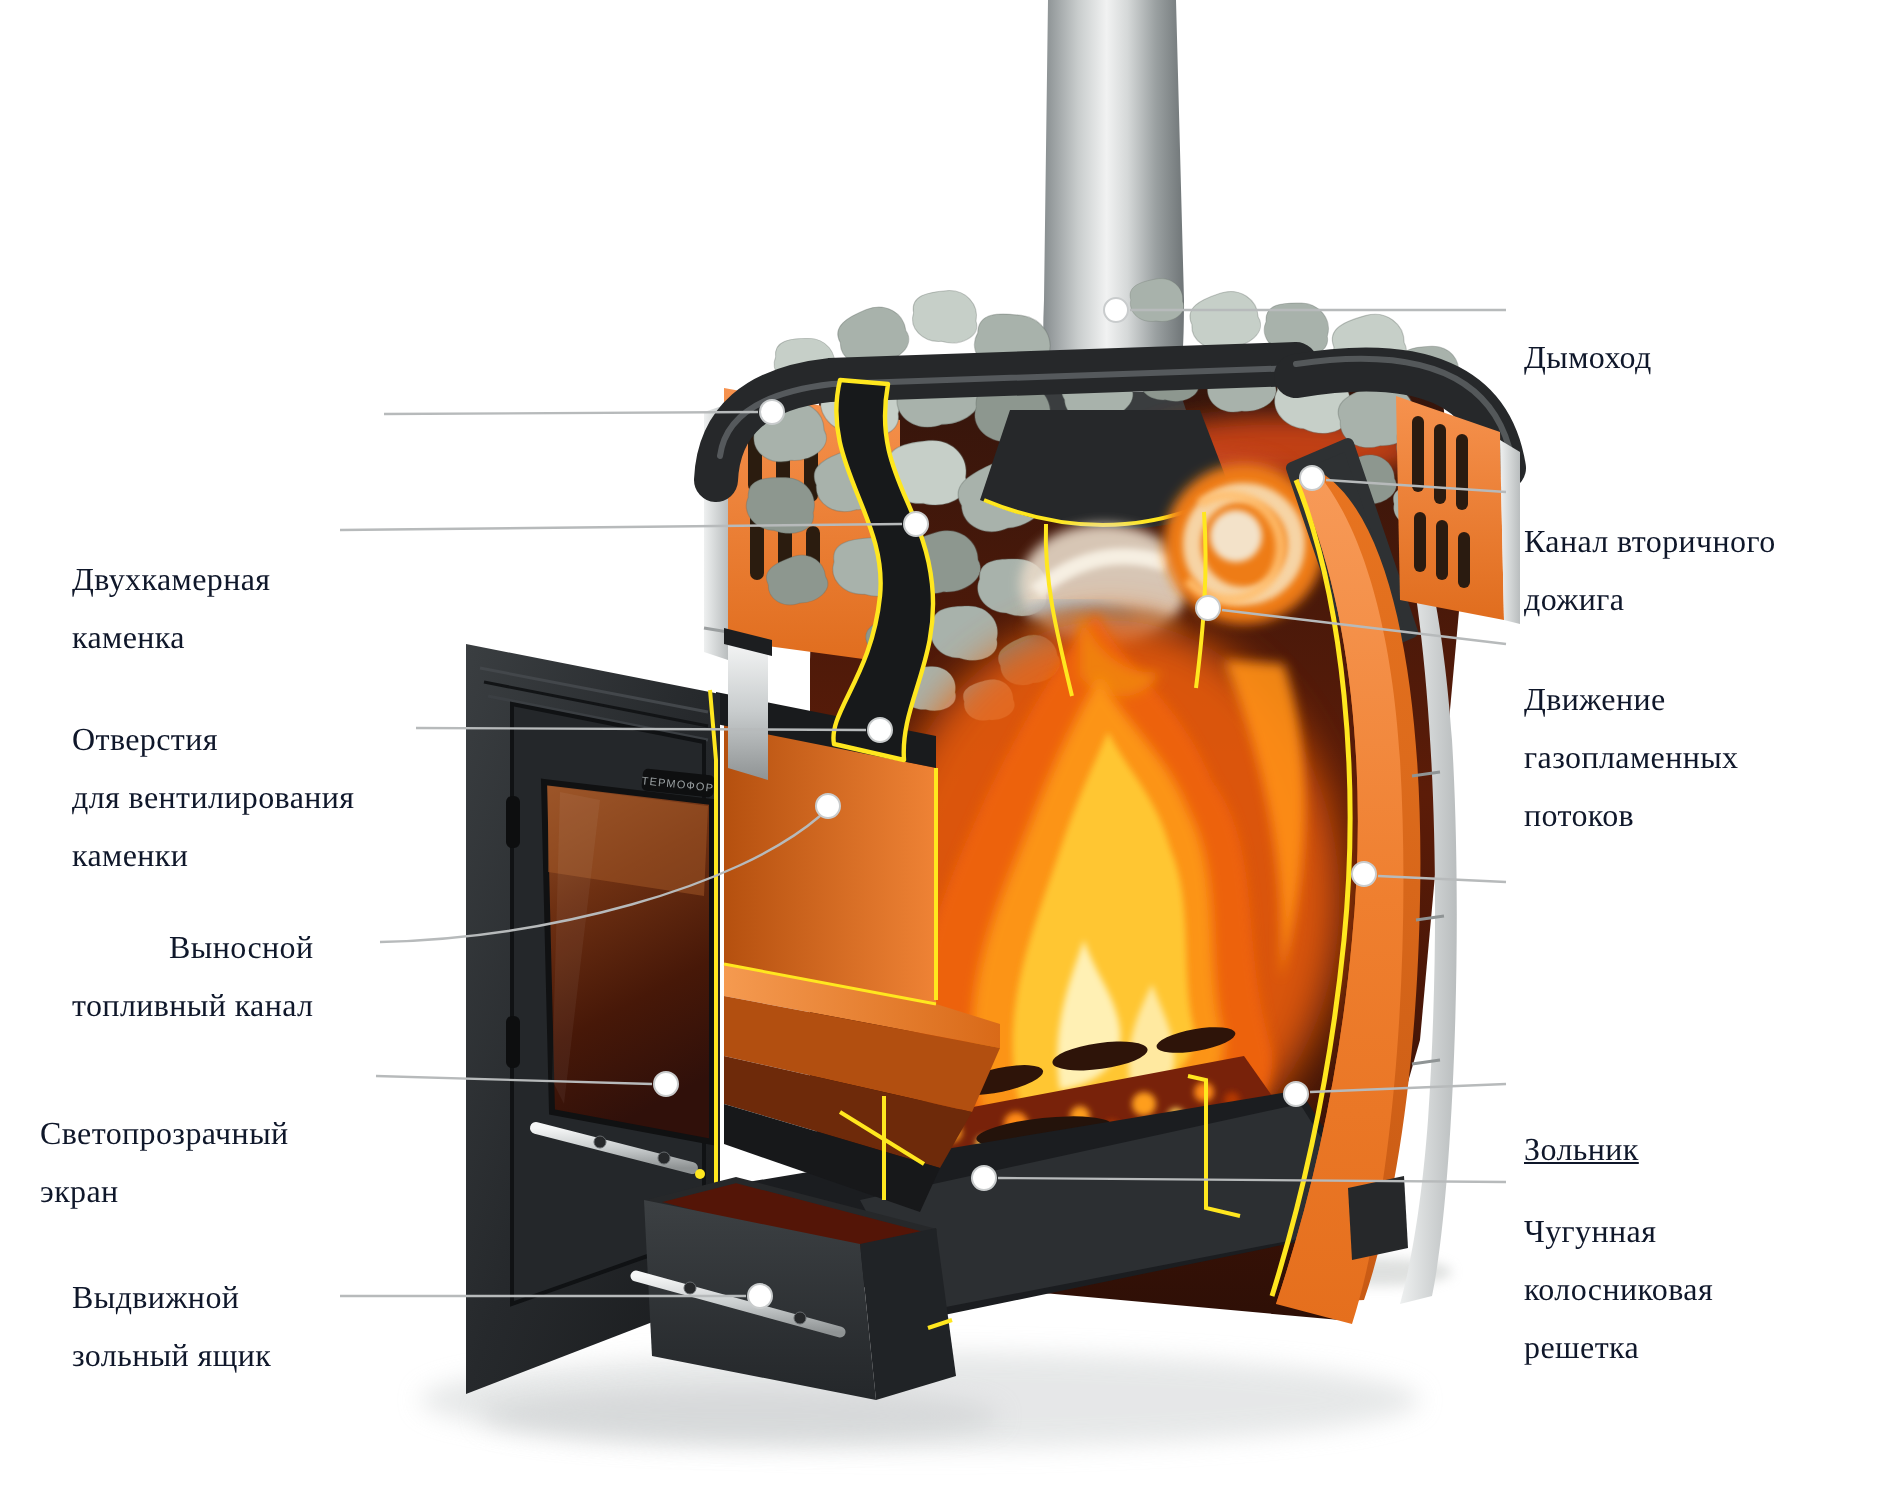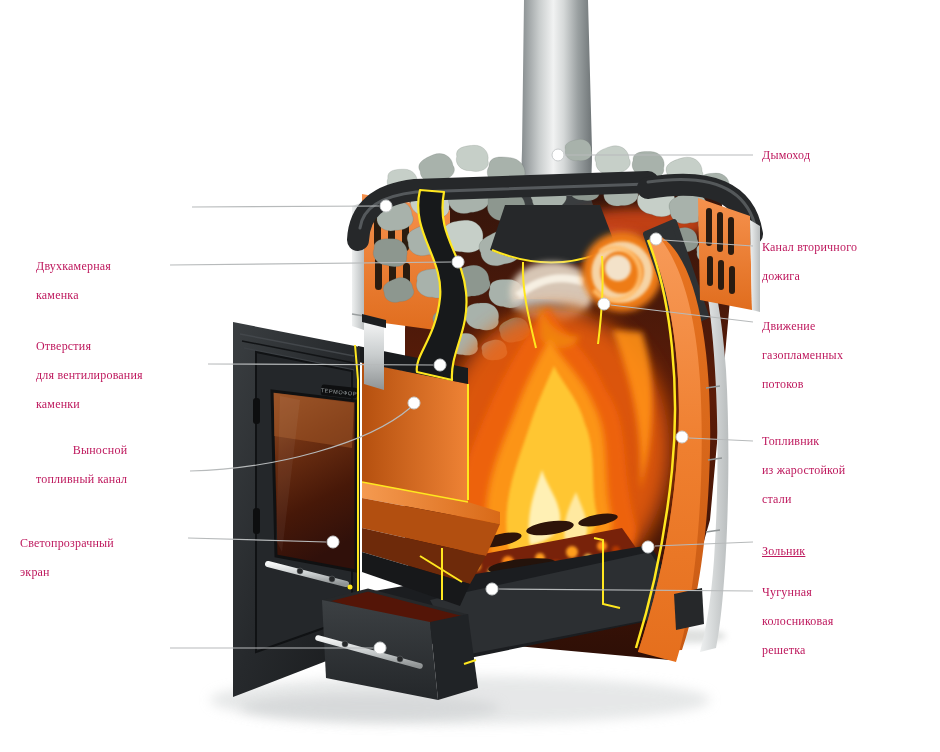--- a/index.html
+++ b/index.html
@@ -1,20 +1,20 @@
 <!DOCTYPE html>
 <html><head>
 <meta charset="utf-8">
 <style>
   html,body{margin:0;padding:0;background:#fff;}
   .stage{position:relative;width:940px;height:752px;background:#ffffff;overflow:hidden;
          font-family:"Liberation Serif", serif;}
   .art{position:absolute;left:0;top:0;}
-  .callout{position:absolute;font-size:12px;line-height:29px;color:#be185d;
-           white-space:pre-line;letter-spacing:.2px;}
+  .callout{position:absolute;font-size:16px;line-height:29px;color:#0f172a;
+           white-space:pre-line;letter-spacing:.2px;margin-top:24px;}
   .callout.right{text-align:left;}
 </style>
 </head>
 <body>
 
 <div class="stage">
 
 <svg class="art" width="940" height="752" viewBox="0 0 940 752">
   <defs>
     <linearGradient id="gPipe" x1="0" y1="0" x2="1" y2="0">
@@ -340,28 +340,27 @@
 
 <div class="callout" style="left:36px; top:252px;">Двухкамерная
 каменка</div>
 <div class="callout" style="left:36px; top:332px;">Отверстия
 для вентилирования
 каменки</div>
 <div class="callout" style="left:36px; top:436px;text-align:right;">Выносной
 топливный канал</div>
 <div class="callout" style="left:20px; top:529px;">Светопрозрачный
 экран</div>
+<div class="callout" style="left:36px; top:611px;">Выдвижной
+зольный ящик</div>
 
 <div class="callout right" style="left:762px; top:141px;">Дымоход</div>
 <div class="callout right" style="left:762px; top:233px;">Канал вторичного
 дожига</div>
 <div class="callout right" style="left:762px; top:312px;">Движение
 газопламенных
 потоков</div>
-<div class="callout right" style="left:762px; top:427px;">Топливник
-из жаростойкой
-стали</div>
 <div class="callout right" style="left:762px; top:537px;text-decoration:underline;">Зольник</div>
 <div class="callout right" style="left:762px; top:578px;">Чугунная
 колосниковая
 решетка</div>
 
 </div>
 
 </body></html>

